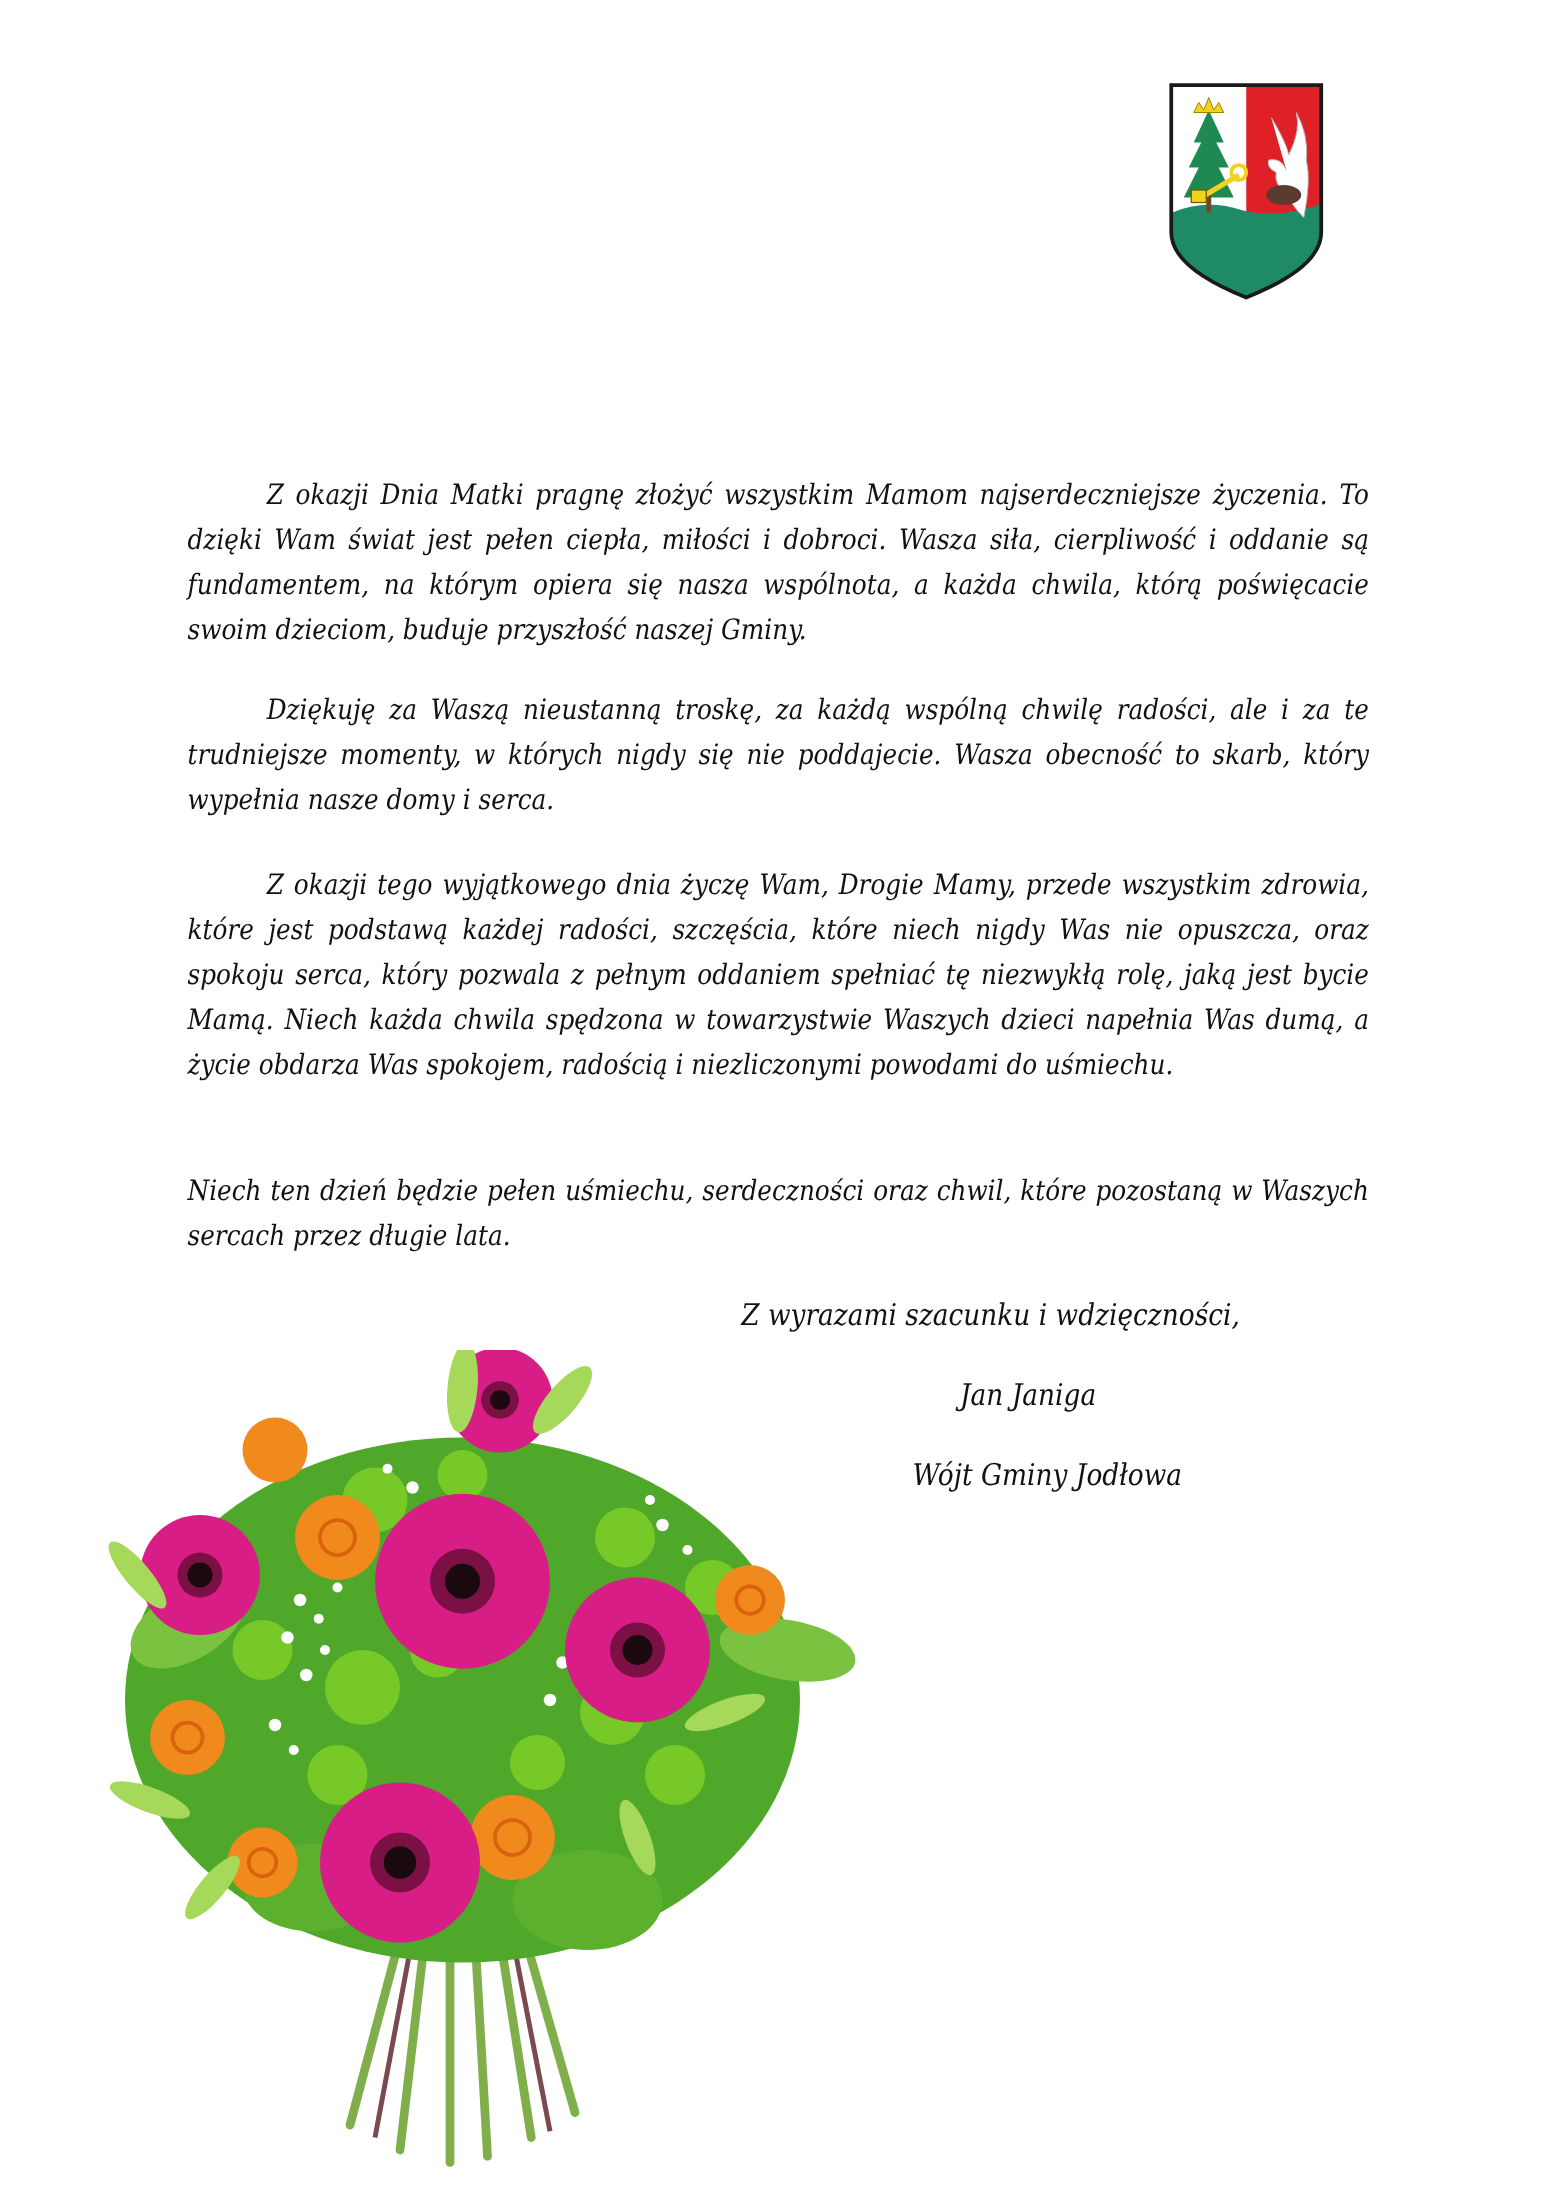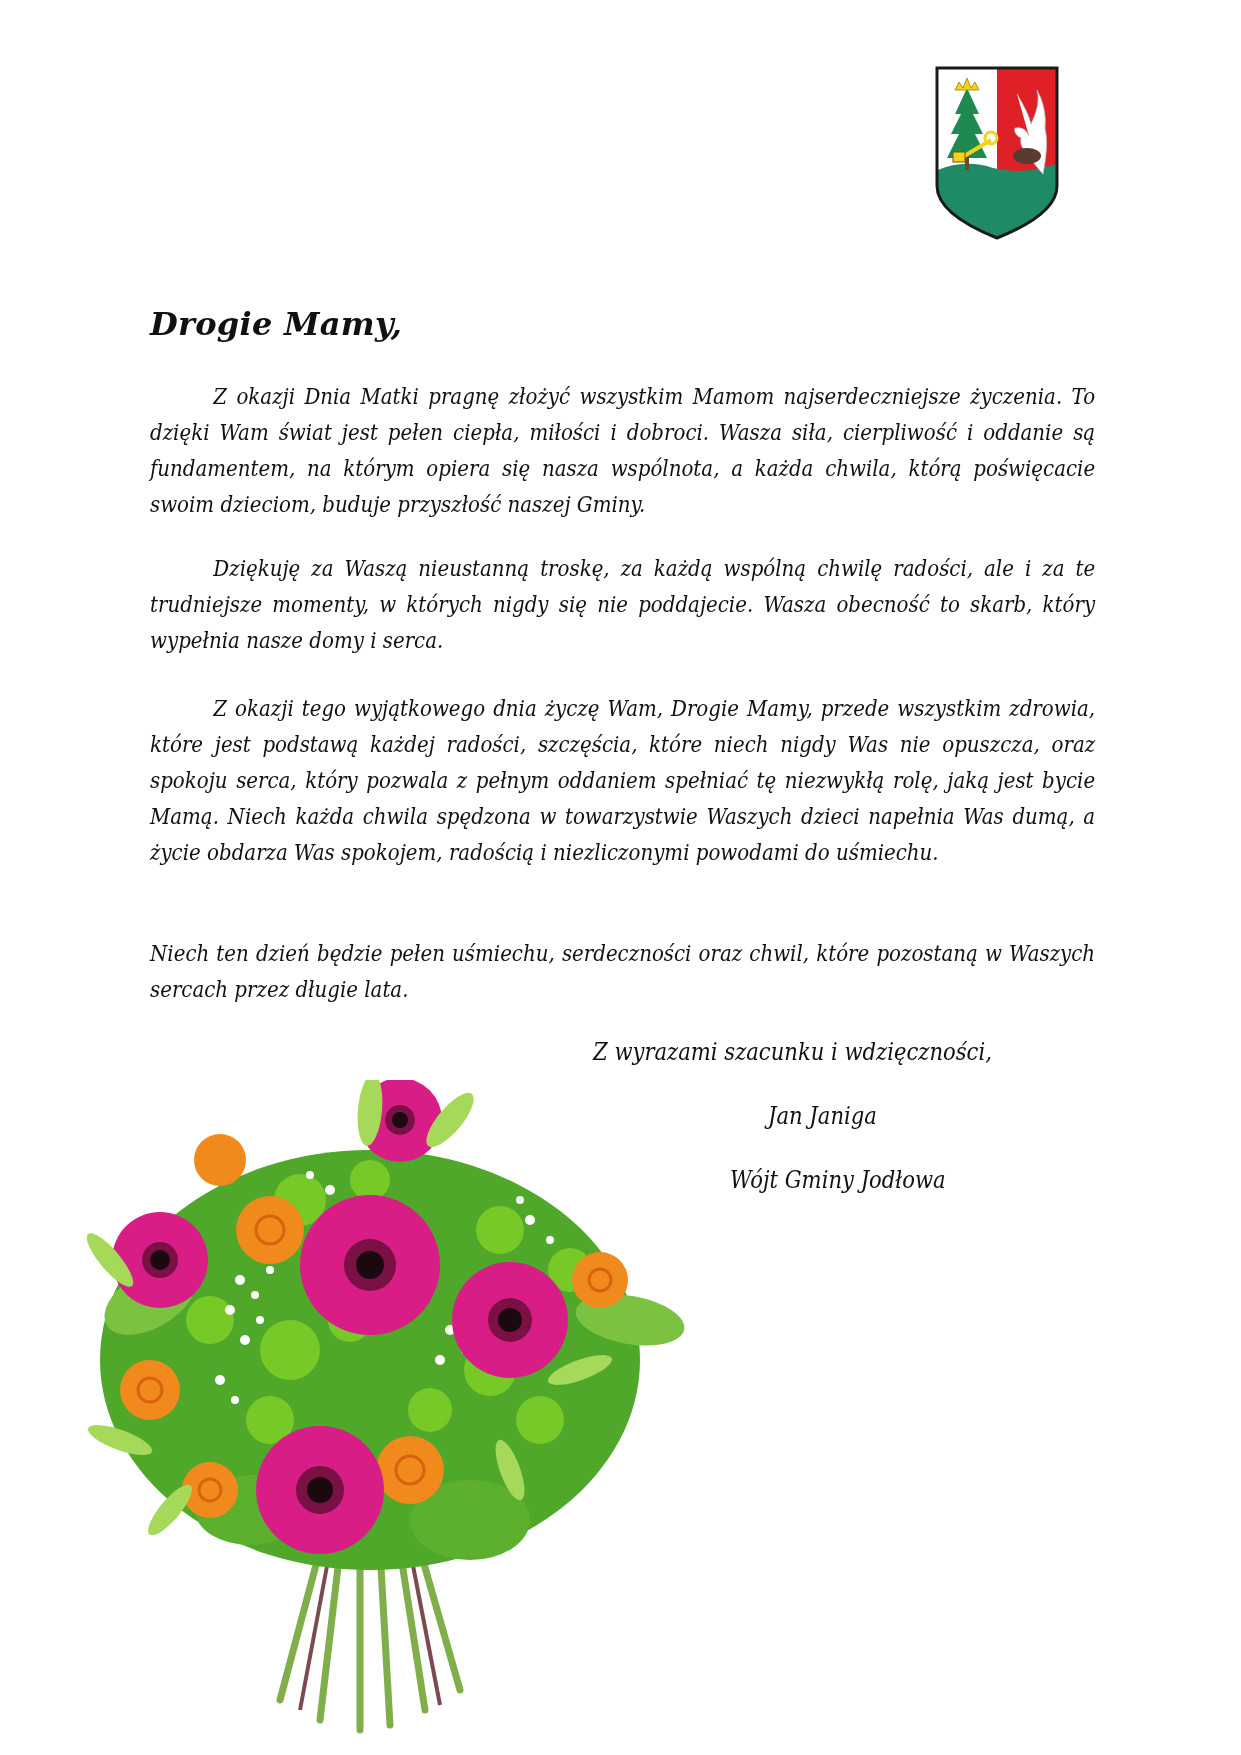--- a/index.html
+++ b/index.html
@@ -43,21 +43,20 @@
       <line x1="28" y1="94" x2="58" y2="76" stroke="#f2d21b" stroke-width="4"></line>
       <circle cx="58" cy="74" r="6" fill="none" stroke="#f2d21b" stroke-width="3"></circle>
       <rect x="20" y="88" width="12" height="10" fill="#f2d21b" stroke="#6b5a00" stroke-width="1"></rect>
 
       <path d="M84 30 Q96 50 98 60 Q108 40 104 26 Q114 44 112 64 Q116 80 110 110 Q100 100 96 90 Q86 84 88 74 Q80 70 82 64 Q92 62 96 72" fill="#ffffff" stroke="#bbb" stroke-width="0.8"></path>
       <ellipse cx="94" cy="92" rx="14" ry="8" fill="#5a3b30"></ellipse>
     </g>
     <path d="M4 4 H124 V122 Q124 150 64 174 Q4 150 4 122 Z" fill="none" stroke="#1a1a1a" stroke-width="3"></path>
   </svg>
 
-  <div class="text greeting">Drogie Mamy,</div>
 
   <div class="text para p1"><span class="indent"></span><span>Z okazji Dnia Matki pragnę złożyć wszystkim Mamom najserdeczniejsze życzenia. To dzięki Wam świat jest pełen ciepła, miłości i dobroci. Wasza siła, cierpliwość i oddanie są fundamentem, na którym opiera się nasza wspólnota, a każda chwila, którą poświęcacie swoim dzieciom, buduje przyszłość naszej Gminy.</span></div>
   <div class="text para p2"><span class="indent"></span><span>Dziękuję za Waszą nieustanną troskę, za każdą wspólną chwilę radości, ale i za te trudniejsze momenty, w których nigdy się nie poddajecie. Wasza obecność to skarb, który wypełnia nasze domy i serca.</span></div>
   <div class="text para p3"><span class="indent"></span><span>Z okazji tego wyjątkowego dnia życzę Wam, Drogie Mamy, przede wszystkim zdrowia, które jest podstawą każdej radości, szczęścia, które niech nigdy Was nie opuszcza, oraz spokoju serca, który pozwala z pełnym oddaniem spełniać tę niezwykłą rolę, jaką jest bycie Mamą. Niech każda chwila spędzona w towarzystwie Waszych dzieci napełnia Was dumą, a życie obdarza Was spokojem, radością i niezliczonymi powodami do uśmiechu.</span></div>
   <div class="text para p4">Niech ten dzień będzie pełen uśmiechu, serdeczności oraz chwil, które pozostaną w Waszych sercach przez długie lata.</div>
 
   <div class="text closing">Z wyrazami szacunku i wdzięczności,</div>
   <div class="text sig-name">Jan Janiga</div>
   <div class="text sig-title">Wójt Gminy Jodłowa</div>
 

